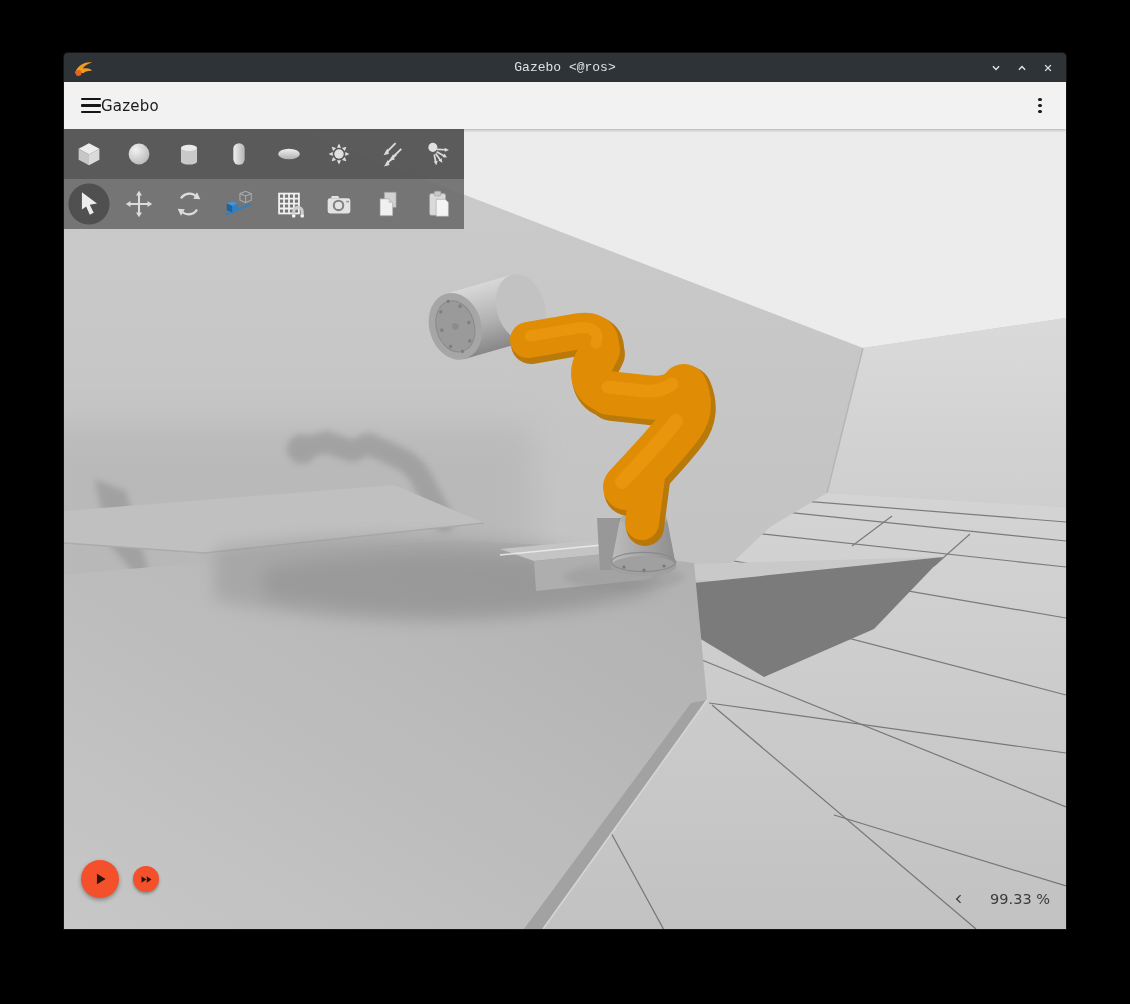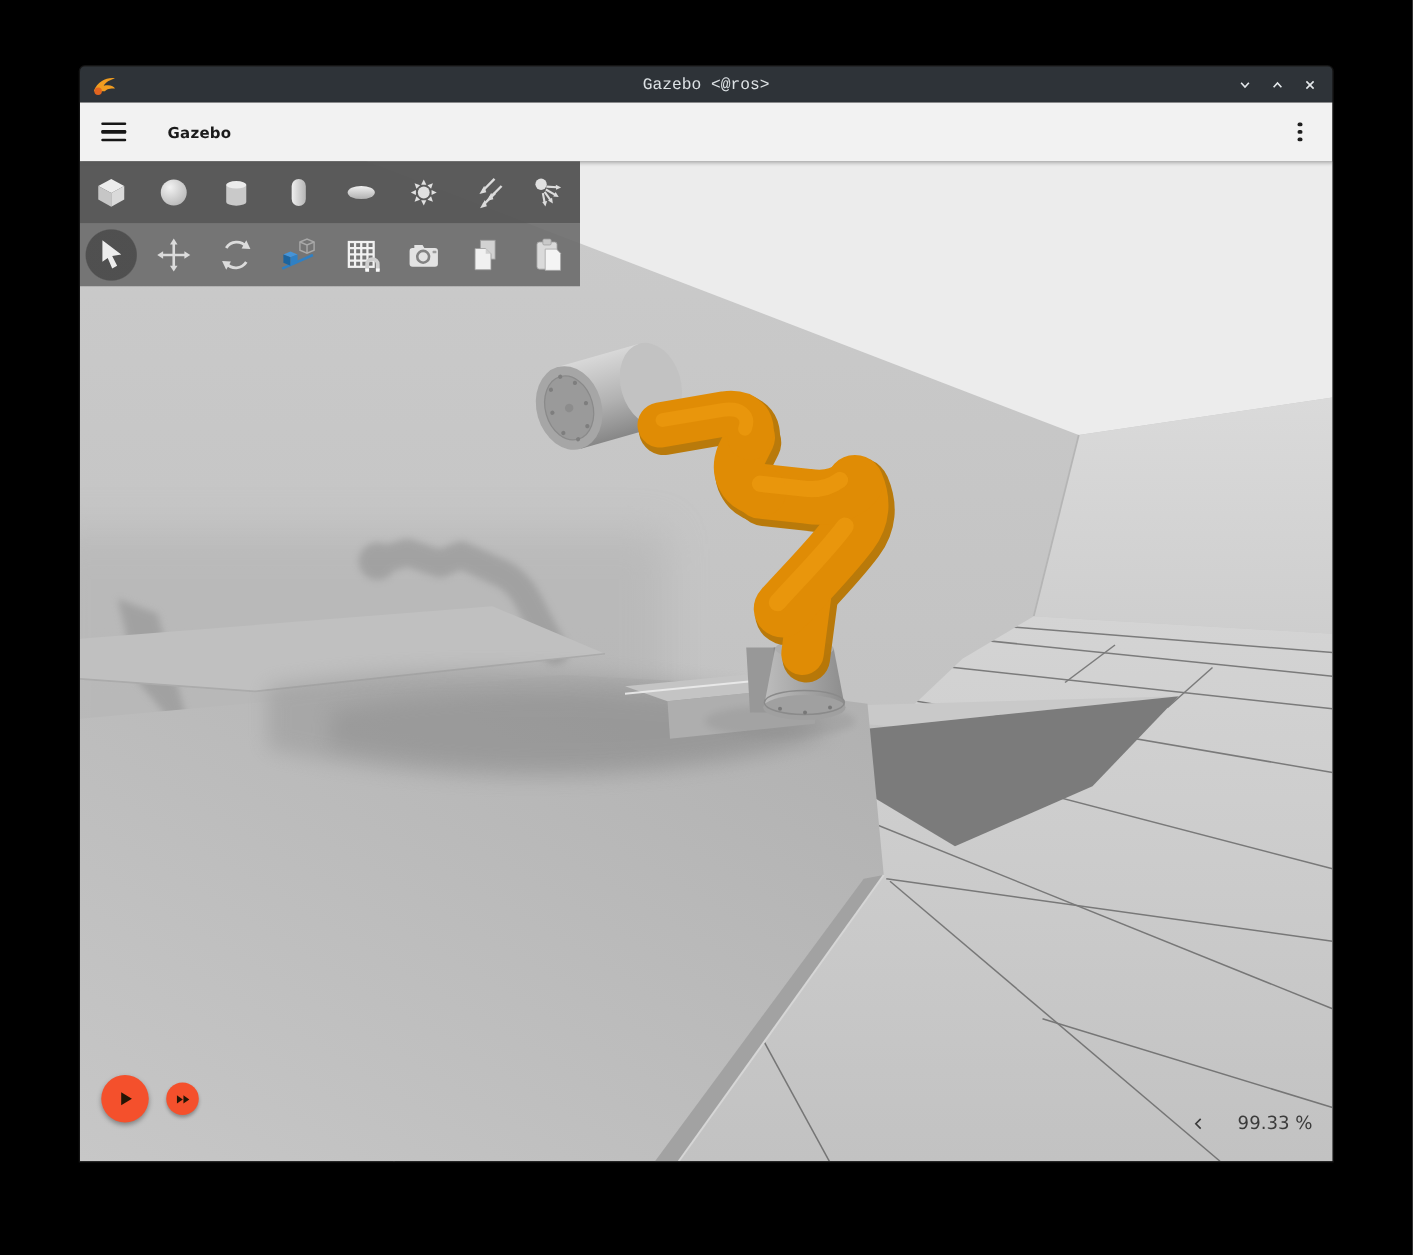--- a/index.html
+++ b/index.html
@@ -11,21 +11,21 @@
   #titlebar .logo{margin-left:8px;display:flex;align-items:center;}
   #titlebar .wtitle{position:absolute;left:0;right:0;text-align:center;color:#dde2e5;font-size:13px;font-family:Liberation Mono, monospace;}
   #titlebar .controls{margin-left:auto;display:flex;align-items:center;gap:6px;padding-right:8px;z-index:2;}
   .wbtn{width:20px;height:20px;display:flex;align-items:center;justify-content:center;color:#e3e7ea;cursor:default;}
   .wbtn svg{width:16px;height:16px;}
   
   #appbar{height:47px;background:#f2f2f2;display:flex;align-items:center;position:relative;
     box-shadow:0 1px 3px rgba(0,0,0,.28);z-index:5;}
   #hamburger{margin-left:17px;width:20px;display:flex;flex-direction:column;gap:4px;}
   #hamburger span{height:2.4px;background:#161616;border-radius:1px;}
-  #apptitle{margin-left:33px;font-size:12px;color:#1b1b1b;letter-spacing:.2px;font-weight:bold;}
+  #apptitle{font-size:15px;color:#1b1b1b;letter-spacing:.2px;}
   #kebab{margin-left:auto;margin-right:24px;display:flex;flex-direction:column;gap:2.6px;align-items:center;}
   #kebab i{width:3.6px;height:3.6px;border-radius:50%;background:#1f1f1f;}
   
   #viewport{position:relative;width:1002px;height:800px;background:#c4c4c4;}
   #scene{position:absolute;inset:0;}
   
   #toolbars{position:absolute;left:0;top:0;width:400px;z-index:6;}
   .toolrow{display:flex;height:50px;}
   #toolrow1{background:rgba(86,86,86,.97);}
   #toolrow2{background:rgba(107,107,107,.90);}

